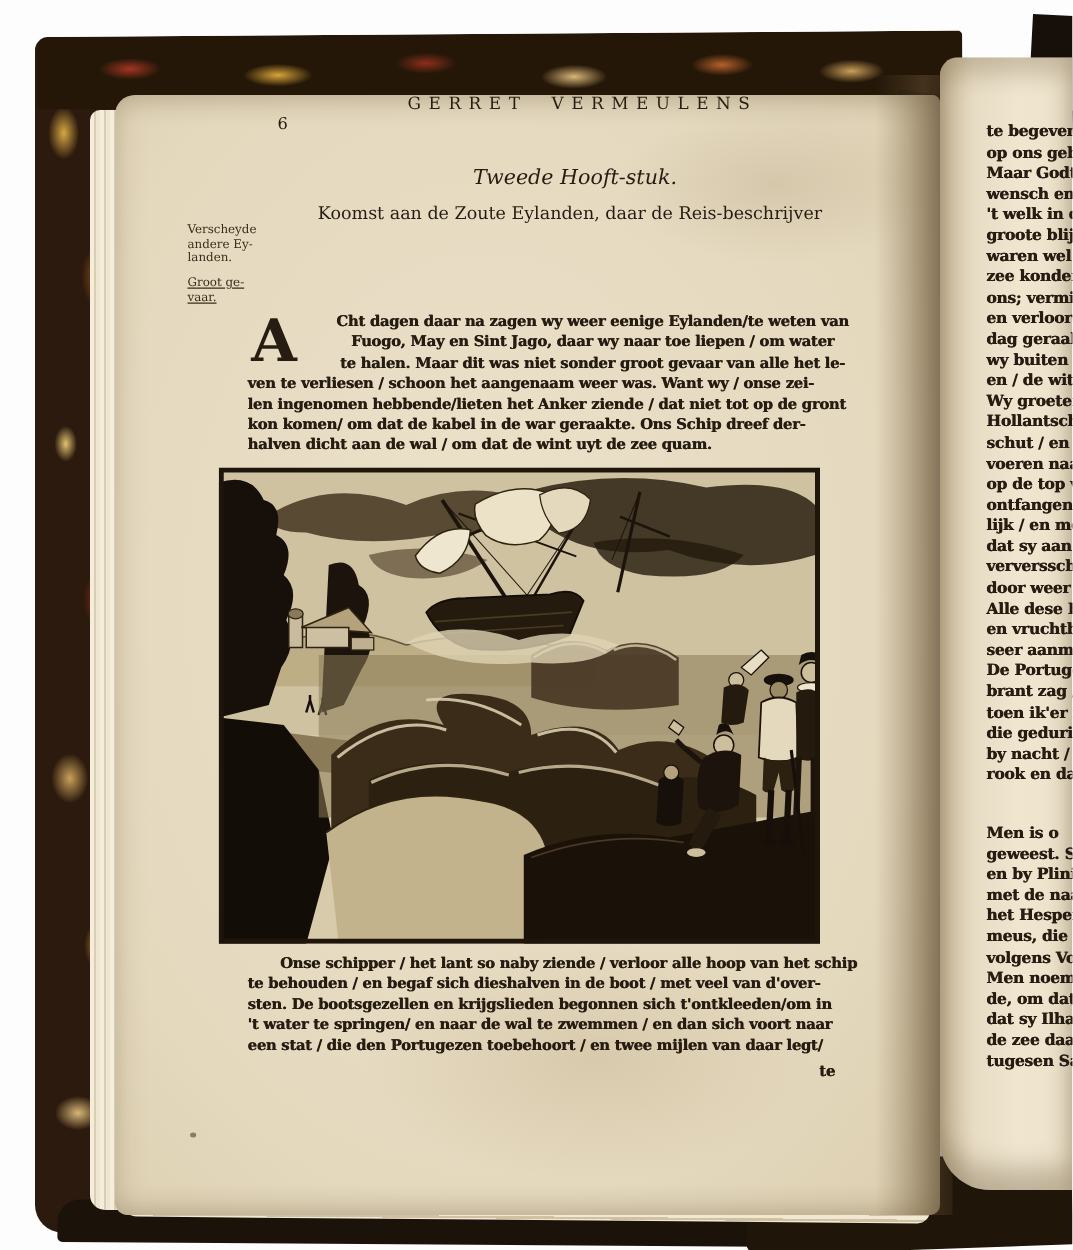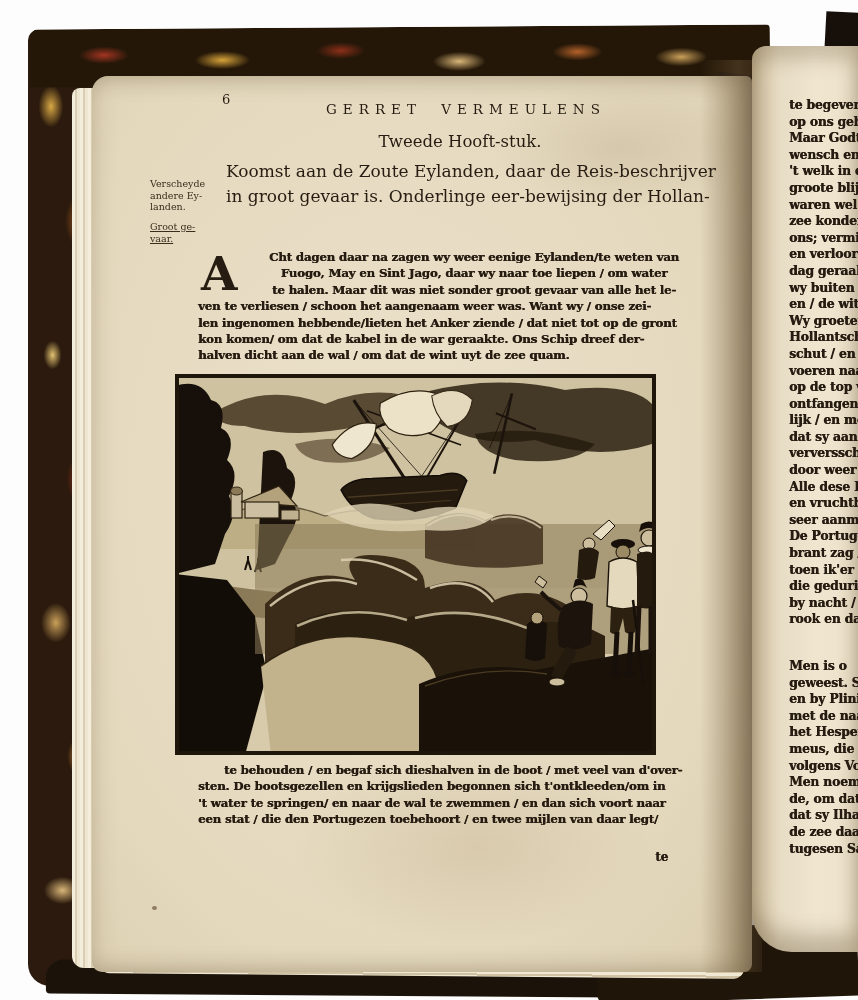--- a/index.html
+++ b/index.html
@@ -56,30 +56,30 @@
 
   
   .page-right{position:absolute;left:752px;top:46px;width:106px;height:906px;
     background:linear-gradient(90deg,#cdbc9c 0%,#e7dcc4 26%,#f0e6d0 60%,#ece1c9 100%);
     border-radius:14px 0 0 40px;
     box-shadow:inset 0 14px 18px rgba(90,70,40,.25), inset 0 -18px 20px rgba(90,70,40,.3);}
 
   
   .ink{color:#261c11;}
   .pagenum{position:absolute;left:222px;top:92px;font-size:13px;}
-  .running-title{position:absolute;left:298px;top:101px;width:336px;text-align:center;
+  .running-title{position:absolute;left:298px;top:75px;width:336px;text-align:center;
     font-size:13.5px;letter-spacing:6px;word-spacing:9px;}
   .chapter{position:absolute;left:320px;top:132px;width:280px;text-align:center;
-    font-size:16.5px;}
+    font-style:italic;font-size:16.5px;}
   .mnote{position:absolute;width:58px;font-size:9.5px;line-height:11.5px;
     white-space:pre-line;color:#3a2d1d;}
   .mnote1{left:150px;top:168px;margin-top:10px;}
   .mnote2{left:150px;top:221px;text-decoration:underline;}
   .summary{position:absolute;left:226px;top:159px;width:460px;text-align:center;}
-  .summary .sum-line{display:block;font-size:17px;line-height:24.5px;white-space:nowrap;}
+  .summary .sum-line{display:block;font-size:14px;line-height:24.5px;white-space:nowrap;}
   .bl{font-weight:700;text-shadow:.4px 0 0 currentColor;letter-spacing:-.2px;}
   .para{position:absolute;left:198px;width:500px;}
   .para .bl-line{display:block;font-size:11.8px;line-height:16.4px;white-space:nowrap;}
   .para1{top:249px;}
   .para1 .bl-line:nth-child(-n+3){padding-left:52px;text-align:center;}
   .para2{top:762px;}
   .para2 .bl-line:first-child{padding-left:26px;}
   .dropcap{position:absolute;left:201px;top:250px;font-size:47px;line-height:47px;
     font-weight:700;}
   .catchword{position:absolute;left:600px;top:850px;width:68px;text-align:right;
@@ -121,21 +121,20 @@
   <div class="chapter ink">Tweede Hooft-stuk.</div>
 
   <div class="mnote mnote1">Verscheyde
 andere Ey-
 landen.</div>
   <div class="mnote mnote2">Groot ge-
 vaar.</div>
 
   <div class="summary ink">
       <span class="sum-line">Koomst aan de Zoute Eylanden, daar de Reis-beschrijver</span>
-      <span class="sum-line">in groot gevaar is.  Onderlinge eer-bewijsing der Hollan-</span>
     </div>
 
   <div class="dropcap ink">A</div>
   <div class="para para1 bl ink">
       <span class="bl-line">Cht dagen daar na zagen wy weer eenige Eylanden/te weten van</span>
       <span class="bl-line">Fuogo, May en Sint Jago, daar wy naar toe liepen / om water</span>
       <span class="bl-line">te halen.  Maar dit was niet sonder groot gevaar van alle het le-</span>
       <span class="bl-line">ven te verliesen / schoon het aangenaam weer was.  Want wy / onse zei-</span>
       <span class="bl-line">len ingenomen hebbende/lieten het Anker ziende / dat niet tot op de gront</span>
       <span class="bl-line">kon komen/ om dat de kabel in de war geraakte.  Ons Schip dreef der-</span>
@@ -272,20 +271,21 @@
       </g>
 
       <path d="M352 250 q10 -8 20 0 l-2 34 q-10 6 -20 0 z" fill="#17100a"></path>
       <circle cx="362" cy="244" r="6" fill="#b3a27c" stroke="#1a1209" stroke-width="1"></circle>
 
       <rect x="2" y="2" width="477" height="377" fill="none" stroke="#1e150b" stroke-width="4"></rect>
     </svg>
   </div>
 
   <div class="para para2 bl ink">
+      <span class="bl-line">Onse schipper / het lant so naby ziende / verloor alle hoop van het schip</span>
       <span class="bl-line">te behouden / en begaf sich dieshalven in de boot / met veel van d'over-</span>
       <span class="bl-line">sten.  De bootsgezellen en krijgslieden begonnen sich t'ontkleeden/om in</span>
       <span class="bl-line">'t water te springen/ en naar de wal te zwemmen / en dan sich voort naar</span>
       <span class="bl-line">een stat / die den Portugezen toebehoort / en twee mijlen van daar legt/</span>
     </div>
   <div class="catchword bl ink">te</div>
 
   <div class="rp-col bl ink">
       <span class="rp-line">te begeven.</span>
       <span class="rp-line">op ons gebef</span>

